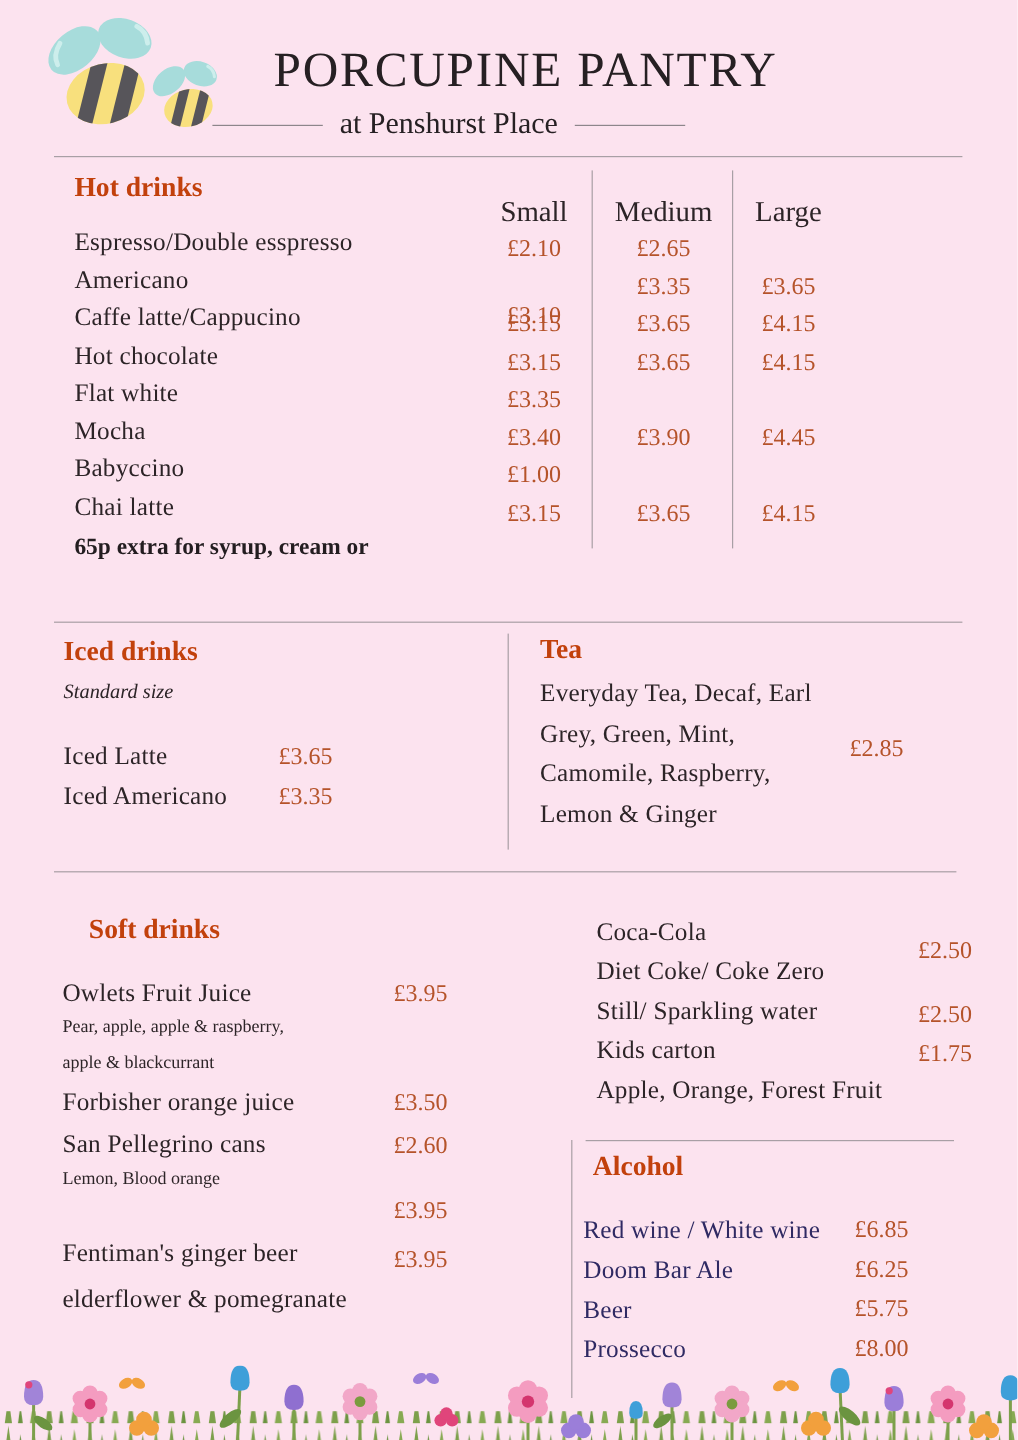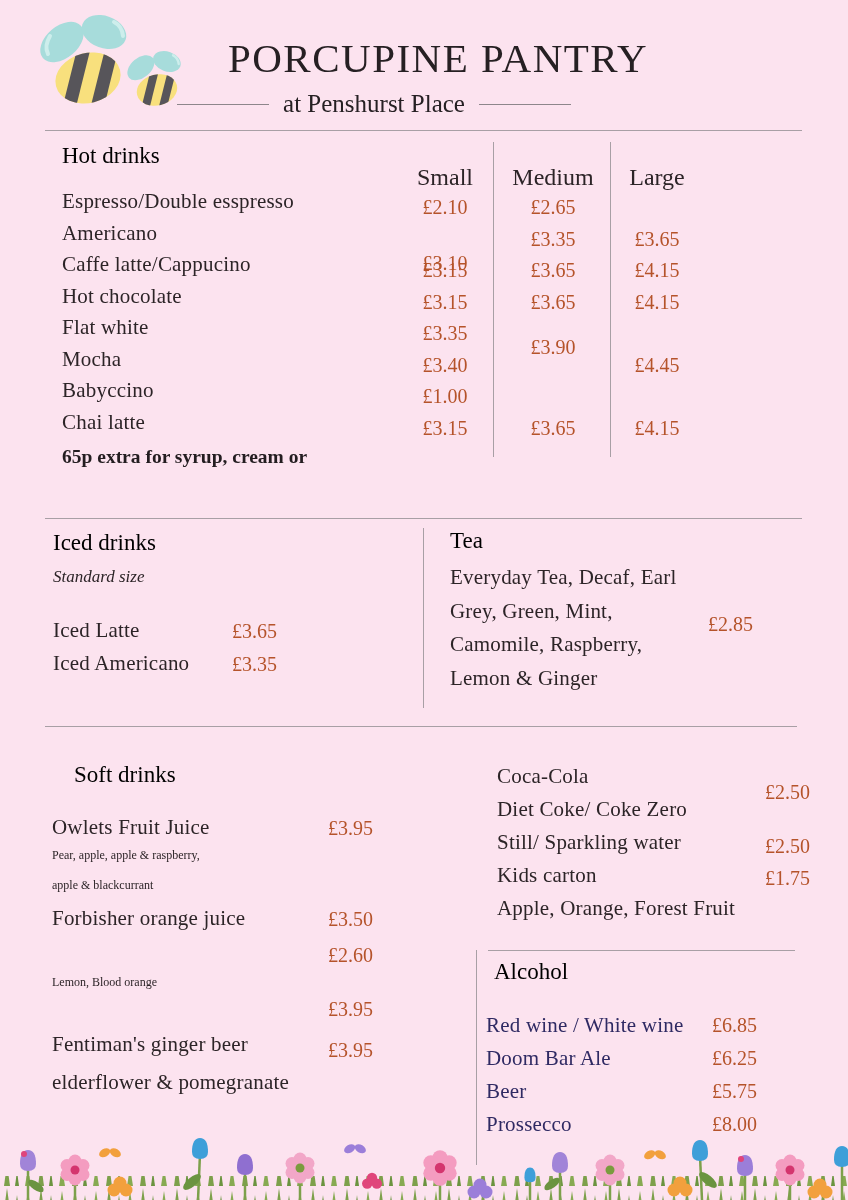--- a/index.html
+++ b/index.html
@@ -19,23 +19,23 @@
     color:#262023;
   }
   .subtitle-row{
     left:0;top:90px;width:748px;
     display:flex;align-items:center;justify-content:center;gap:14px;
   }
   .subtitle-line{width:92px;height:1px;background:#8d868b;}
   .subtitle{font-size:25px;color:#262023;}
   .hr{height:1px;background:#a89fa5;}
   .vr{width:1px;background:#a89fa5;}
-  .heading{font-size:23px;font-weight:normal;color:#000000;}
+  .heading{font-size:23px;font-weight:bold;color:#c2410c;}
   .item{font-size:21px;letter-spacing:0.2px;}
-  .desc{font-size:12px;}
+  .desc{font-size:15px;}
   .price{font-size:20px;color:#b5532a;}
   .cell{width:90px;text-align:center;}
   .sizehdr{font-size:24px;color:#2c2427;}
   .note{font-size:19.5px;font-weight:bold;color:#231d20;white-space:pre;}
   .italic{font-style:italic;font-size:17px;}
   .navy{color:#2f2a63;}
 </style>
 </head>
 <body>
 
@@ -108,21 +108,21 @@
   <div class="abs item" style="left:62px;top:284px;">Hot chocolate</div>
   <div class="abs price cell" style="left:400px;top:291px;">£3.15</div>
   <div class="abs price cell" style="left:508px;top:291px;">£3.65</div>
   <div class="abs price cell" style="left:612px;top:291px;">£4.15</div>
 
   <div class="abs item" style="left:62px;top:315px;">Flat white</div>
   <div class="abs price cell" style="left:400px;top:322px;">£3.35</div>
 
   <div class="abs item" style="left:62px;top:347px;">Mocha</div>
   <div class="abs price cell" style="left:400px;top:354px;">£3.40</div>
-  <div class="abs price cell" style="left:508px;top:336px;font-family:Liberation Serif, serif;">£3.90</div>
+  <div class="abs price cell" style="left:508px;top:354px;font-family:Liberation Serif, serif;">£3.90</div>
   <div class="abs price cell" style="left:612px;top:354px;">£4.45</div>
 
   <div class="abs item" style="left:62px;top:378px;">Babyccino</div>
   <div class="abs price cell" style="left:400px;top:385px;">£1.00</div>
 
   <div class="abs item" style="left:62px;top:410px;">Chai latte</div>
   <div class="abs price cell" style="left:400px;top:417px;">£3.15</div>
   <div class="abs price cell" style="left:508px;top:417px;">£3.65</div>
   <div class="abs price cell" style="left:612px;top:417px;">£4.15</div>
 
@@ -148,20 +148,21 @@
   <div class="abs heading" style="left:52px;top:762px;margin-left:22px;">Soft drinks</div>
 
   <div class="abs item" style="left:52px;top:815px;">Owlets Fruit Juice</div>
   <div class="abs price" style="left:328px;top:817px;">£3.95</div>
   <div class="abs desc" style="left:52px;top:848px;">Pear, apple, apple &amp; raspberry,</div>
   <div class="abs desc" style="left:52px;top:878px;">apple &amp; blackcurrant</div>
 
   <div class="abs item" style="left:52px;top:906px;">Forbisher orange juice</div>
   <div class="abs price" style="left:328px;top:908px;">£3.50</div>
 
+  <div class="abs item" style="left:52px;top:941px;">San Pellegrino cans</div>
   <div class="abs price" style="left:328px;top:944px;">£2.60</div>
   <div class="abs desc" style="left:52px;top:975px;">Lemon, Blood orange</div>
 
   <div class="abs item" style="left:52px;top:1032px;">Fentiman's ginger beer</div>
   <div class="abs price" style="left:328px;top:998px;">£3.95</div>
 
   <div class="abs price" style="left:328px;top:1039px;">£3.95</div>
   <div class="abs item" style="left:52px;top:1070px;">elderflower &amp; pomegranate</div>
 
   <div class="abs item" style="left:497px;top:764px;">Coca-Cola</div>

